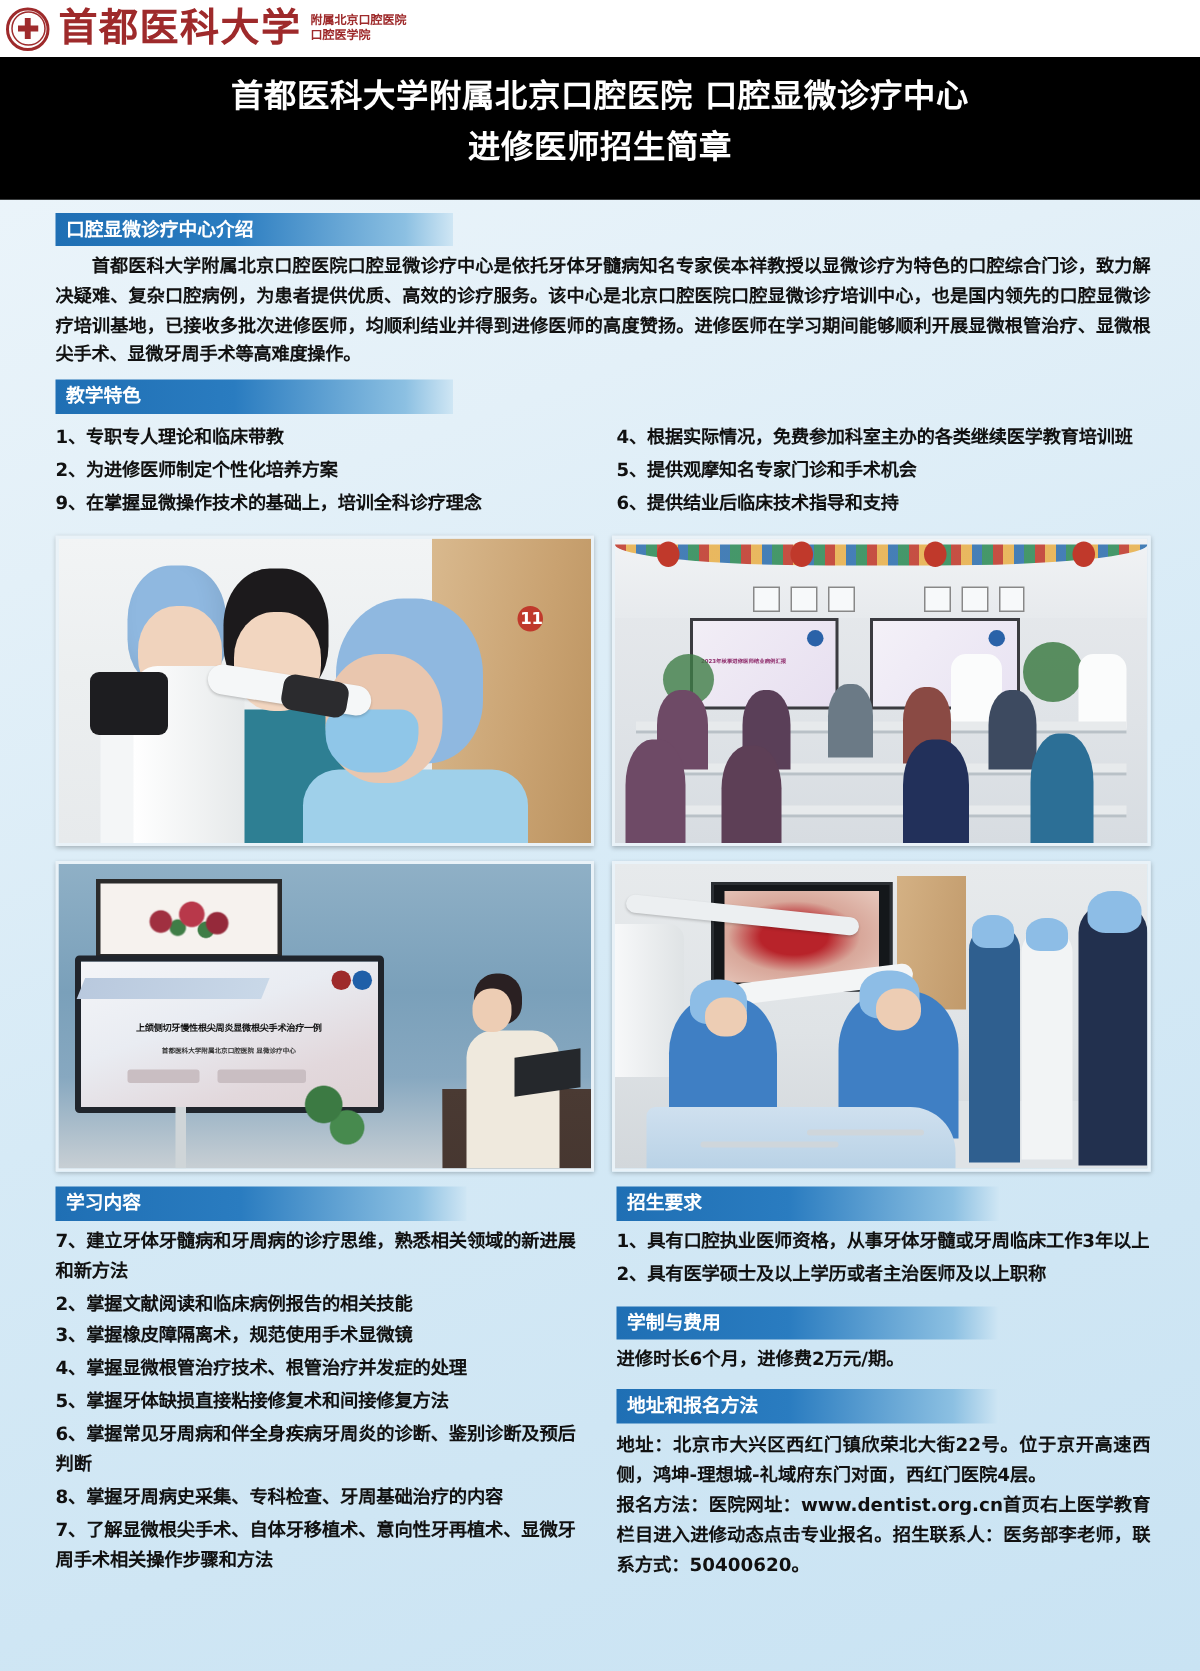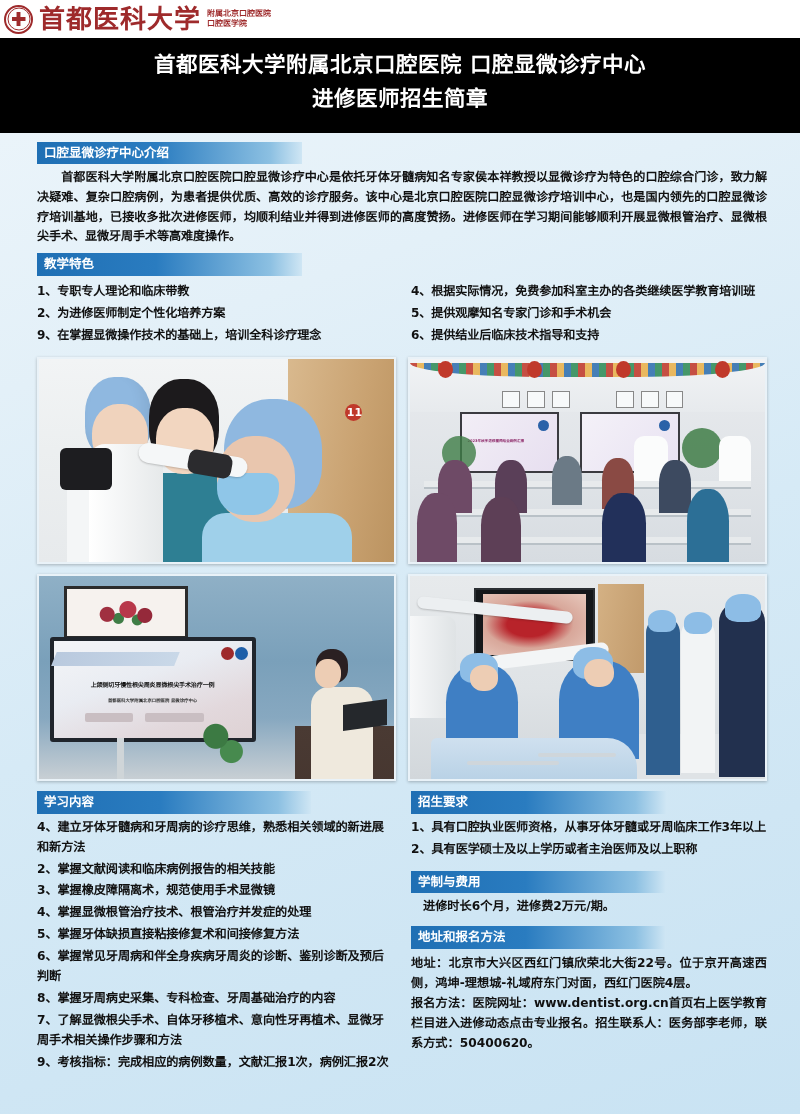--- a/index.html
+++ b/index.html
@@ -206,21 +206,21 @@
   .p4 .obs{ position:absolute; bottom:0; border-radius:22px 22px 0 0; }
   .p4 .tray{ position:absolute; left:6%; bottom:0; width:58%; height:20%;
      background:linear-gradient(180deg,#cfe0ef,#b9d2e6); border-radius:6px 30px 0 0; }
   .p4 .instr{ position:absolute; bottom:7%; height:4px; background:#cfd6db; border-radius:2px; }
   .p4 .floor{ position:absolute; left:56%; bottom:0; width:44%; height:22%; background:#dfe3e6; }
 
   
   .lower { display:flex; gap:18px; margin-top:10px; }
   .lower .col { flex:1 1 0; min-width:0; }
   .lower .li { font-size:12.2px; line-height:1.63; margin-bottom:2px; }
-  .note { font-size:12.2px; line-height:1.63; font-weight:bold; color:#111;margin-left:12px; }
+  .note { font-size:12.2px; line-height:1.63; font-weight:bold; color:#111; }
   .addr-p { font-size:12.2px; line-height:1.64; font-weight:bold; color:#111; text-align:justify; }
   .gap-sm { height:6px; }
   .gap-md { height:9px; }
 </style>
 </head>
 <body>
 
 <div class="page">
 
   <div class="logobar">
@@ -376,29 +376,28 @@
           <div class="instr" style="left:36%;width:22%;bottom:11%"></div>
         </div>
       </div>
     </div>
 
     
     <div class="lower">
 
       <div class="col">
         <div class="sec-head w-learn">学习内容</div>
-        <div class="li">4、建立牙体牙髓病和牙周病的诊疗思维，熟悉相关领域的新进展和新方法</div>
+        <div class="li">7、建立牙体牙髓病和牙周病的诊疗思维，熟悉相关领域的新进展和新方法</div>
         <div class="li">2、掌握文献阅读和临床病例报告的相关技能</div>
         <div class="li">3、掌握橡皮障隔离术，规范使用手术显微镜</div>
         <div class="li">4、掌握显微根管治疗技术、根管治疗并发症的处理</div>
         <div class="li">5、掌握牙体缺损直接粘接修复术和间接修复方法</div>
         <div class="li">6、掌握常见牙周病和伴全身疾病牙周炎的诊断、鉴别诊断及预后判断</div>
         <div class="li">8、掌握牙周病史采集、专科检查、牙周基础治疗的内容</div>
         <div class="li">7、了解显微根尖手术、自体牙移植术、意向性牙再植术、显微牙周手术相关操作步骤和方法</div>
-        <div class="li">9、考核指标：完成相应的病例数量，文献汇报1次，病例汇报2次</div>
       </div>
 
       <div class="col">
         <div class="sec-head w-req">招生要求</div>
         <div class="li">1、具有口腔执业医师资格，从事牙体牙髓或牙周临床工作3年以上</div>
         <div class="li">2、具有医学硕士及以上学历或者主治医师及以上职称</div>
 
         <div class="gap-md"></div>
         <div class="sec-head w-fee">学制与费用</div>
         <div class="note">进修时长6个月，进修费2万元/期。</div>

